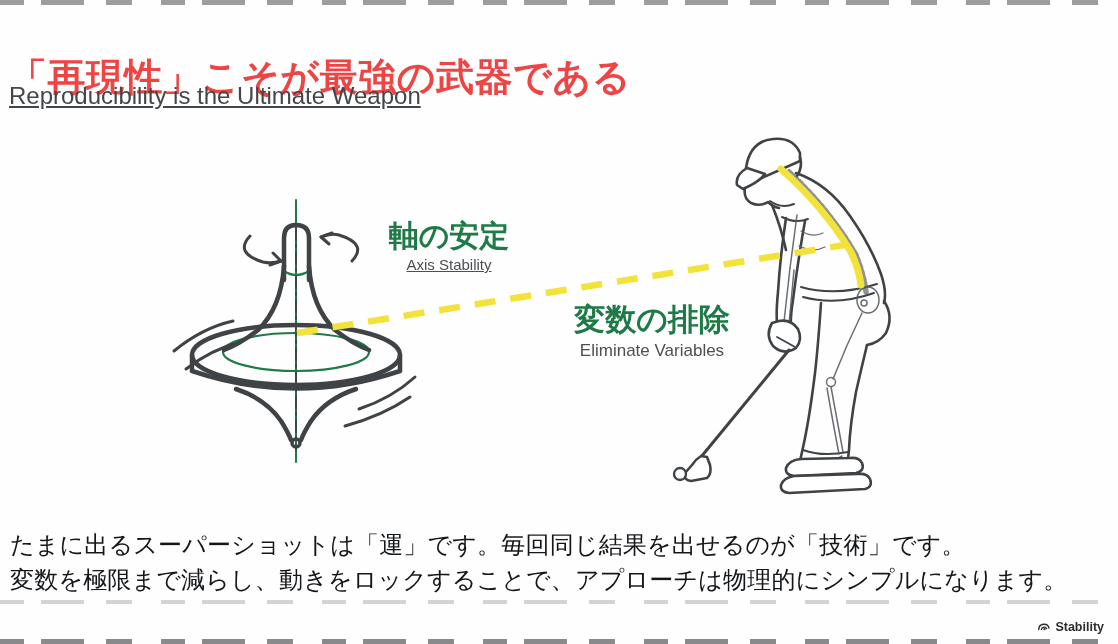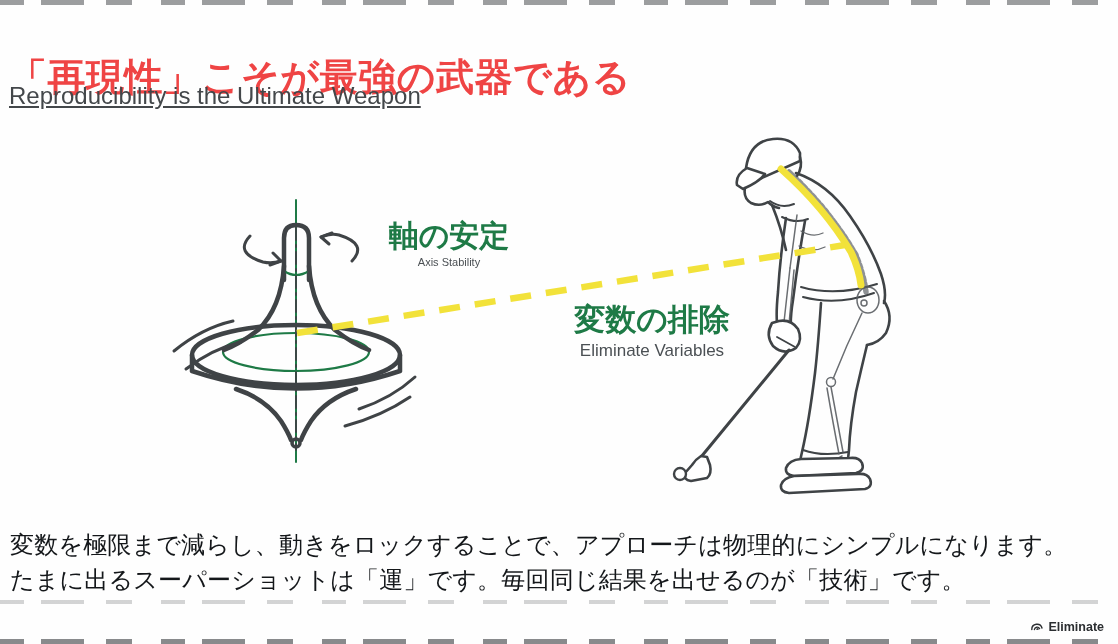--- a/index.html
+++ b/index.html
@@ -28,21 +28,21 @@
     position:absolute;left:9px;top:82px;width:800px;
     font-size:24px;line-height:28px;font-weight:400;color:#43474a;text-decoration:underline;
   }
   .illustration{position:absolute;left:0;top:125px;}
 
   .diagram-label{position:absolute;text-align:center;}
   .diagram-label .jp{font-weight:800;color:var(--accent-green,#1e7a46);line-height:1.1;text-align:center;}
   .diagram-label .en{font-weight:400;color:#4b5054;line-height:1.2;margin-top:4px;}
   .label-axis{left:374px;top:219px;width:150px;}
   .label-axis .jp{font-size:30px;}
-  .label-axis .en{font-size:11px;}
+  .label-axis .en{font-size:15px;text-decoration:underline;}
   .label-vars{left:560px;top:303px;width:184px;}
   .label-vars .jp{font-size:31px;}
   .label-vars .en{font-size:17px;}
 
   .body-text{
     position:absolute;left:10px;top:527px;width:1108px;
     font-size:24px;line-height:35px;font-weight:500;color:#14171a;
     letter-spacing:.2px;
   }
   .brand{
@@ -144,26 +144,26 @@
     <div class="jp">軸の安定</div>
     <div class="en">Axis Stability</div>
   </div>
 
   <div class="diagram-label label-vars">
     <div class="jp">変数の排除</div>
     <div class="en">Eliminate Variables</div>
   </div>
 
   <div class="body-text">
+    <div>たまに出るスーパーショットは「運」です。毎回同じ結果を出せるのが「技術」です。</div>
     <div>変数を極限まで減らし、動きをロックすることで、アプローチは物理的にシンプルになります。</div>
-    <div>たまに出るスーパーショットは「運」です。毎回同じ結果を出せるのが「技術」です。</div>
   </div>
 
   <div class="brand">
     <svg width="14" height="14" viewBox="0 0 14 14" fill="none" stroke="#2b2e31" stroke-width="1.4" stroke-linecap="round">
       <path d="M1.8,9.5 A5.2,5.2 0 0 1 12,8"></path>
       <path d="M4.4,9.5 A2.8,2.8 0 0 1 9.6,8.6"></path>
       <path d="M7,9.3 A0.6,0.6 0 0 1 8.1,9.1"></path>
     </svg>
-    <span>Eliminate</span>
+    <span>Stability</span>
   </div>
 
 </div>
 
 </body></html>

